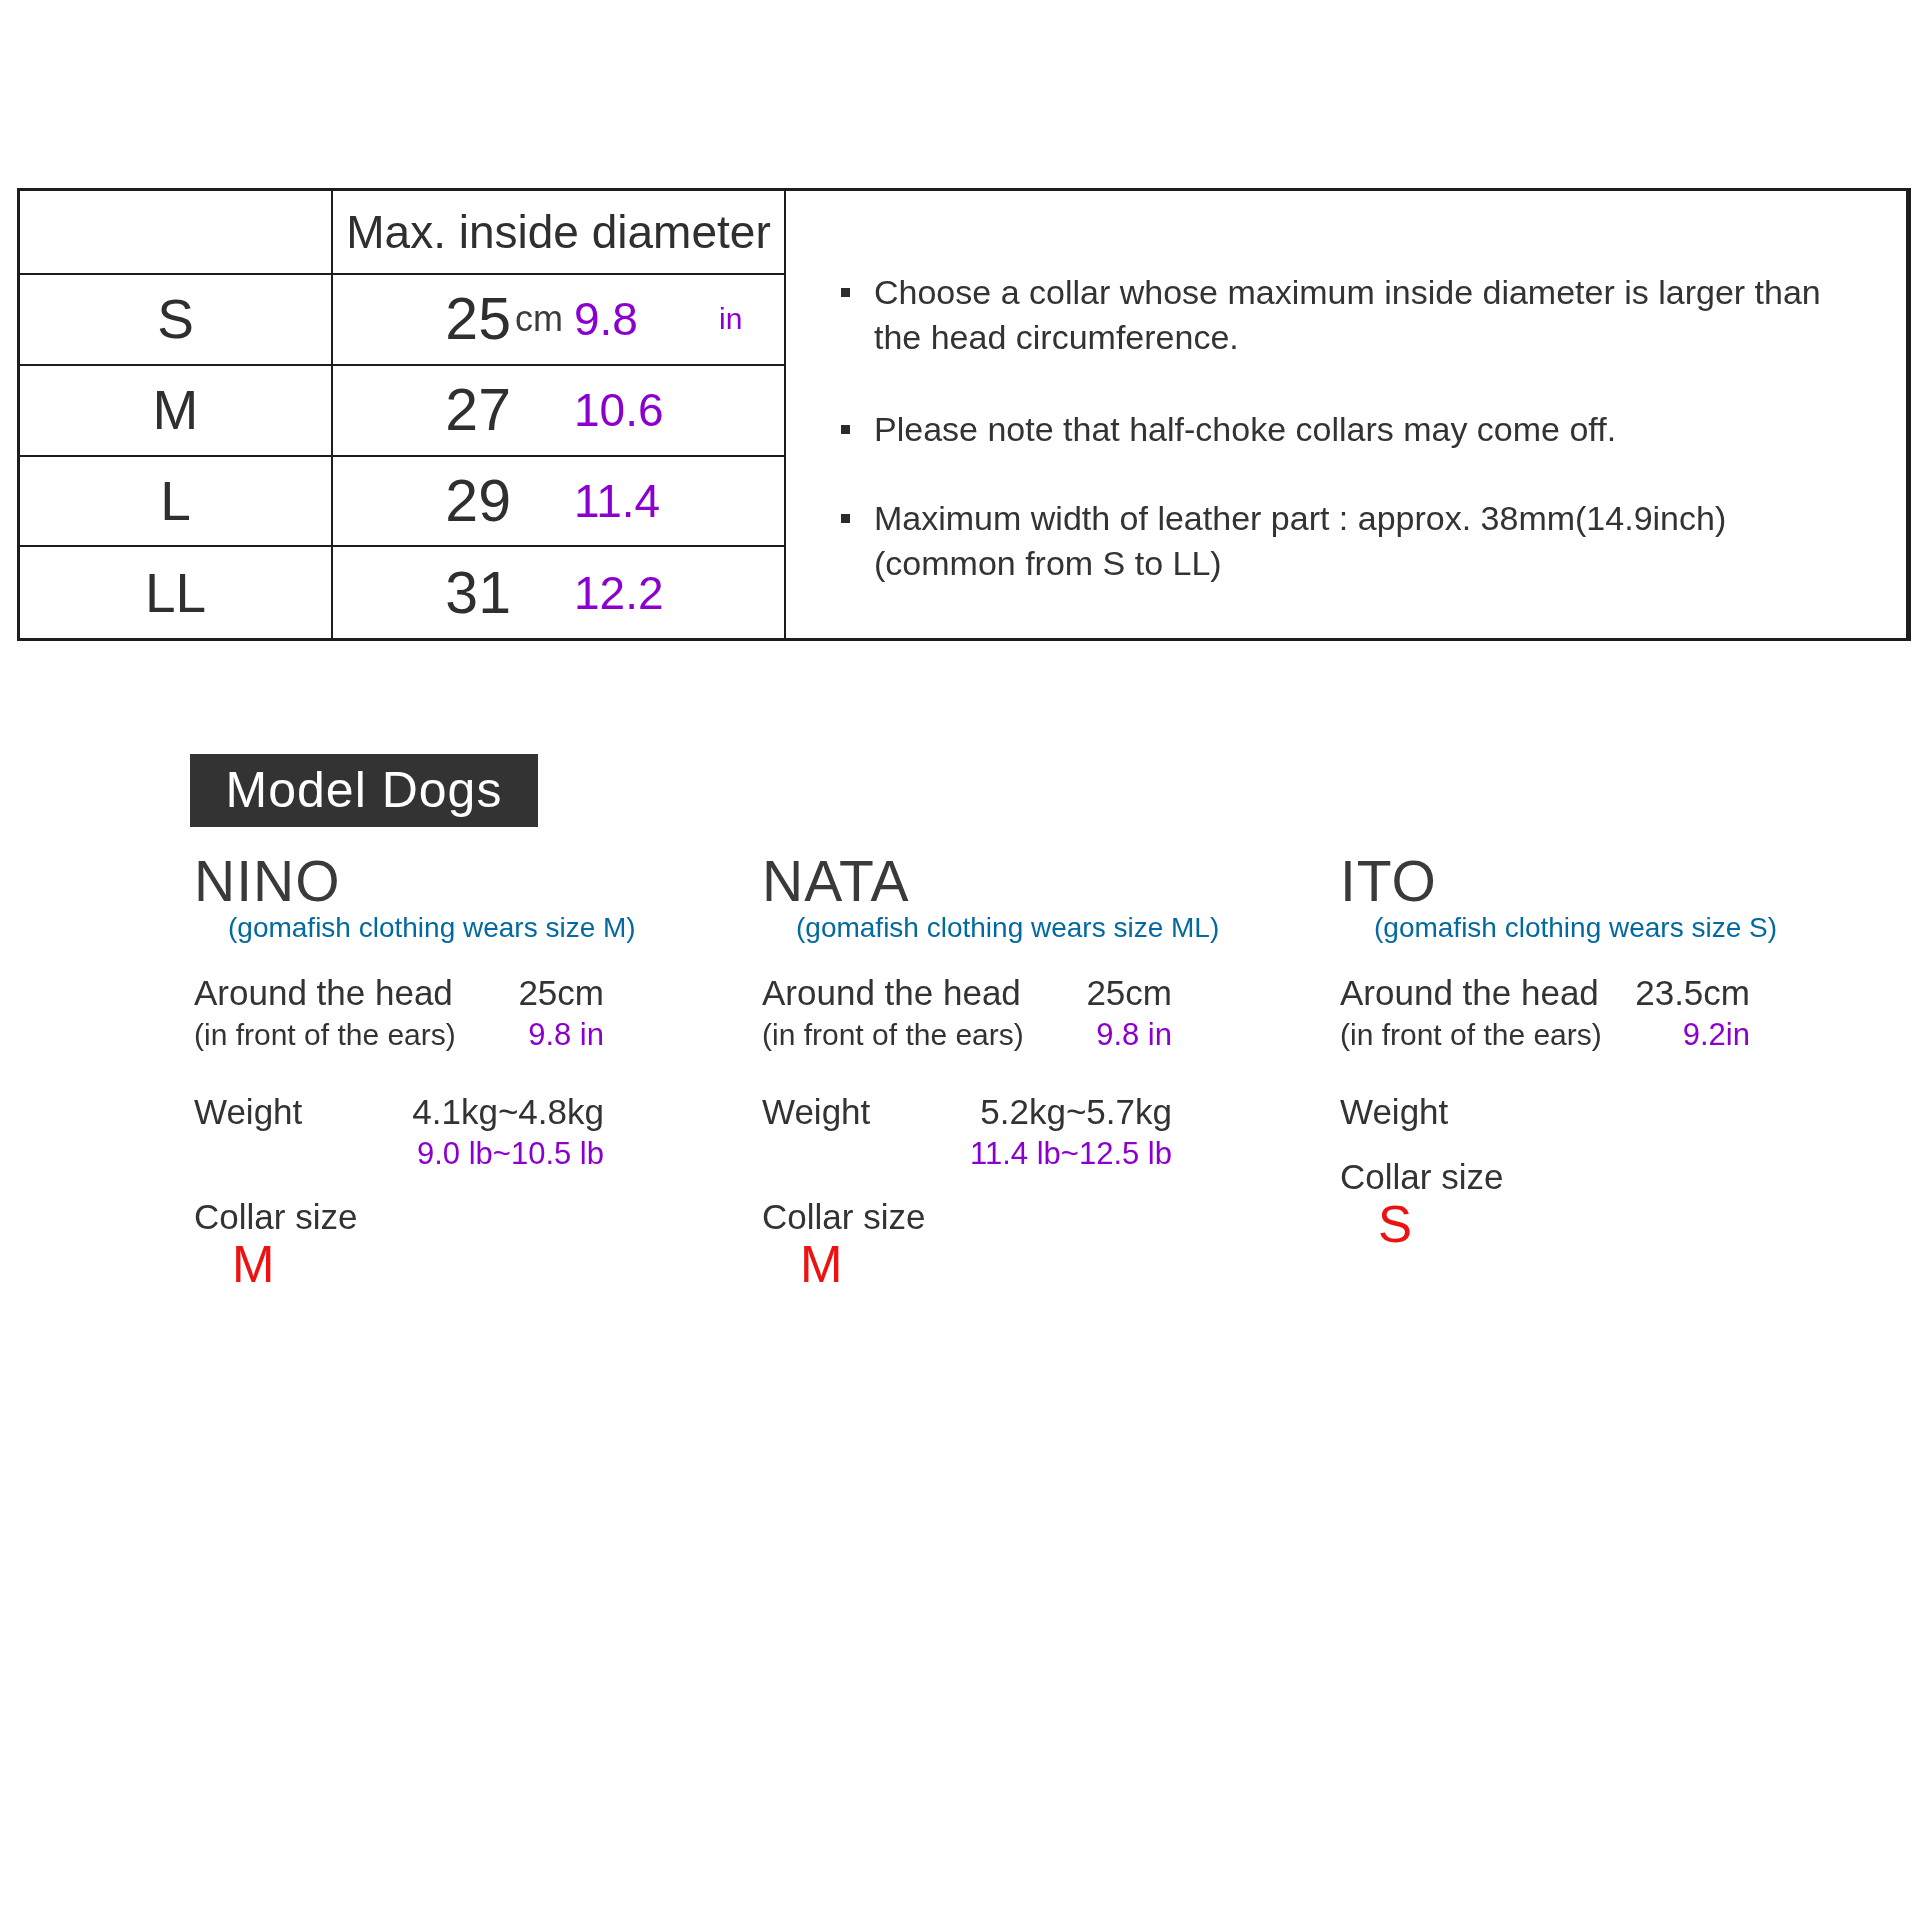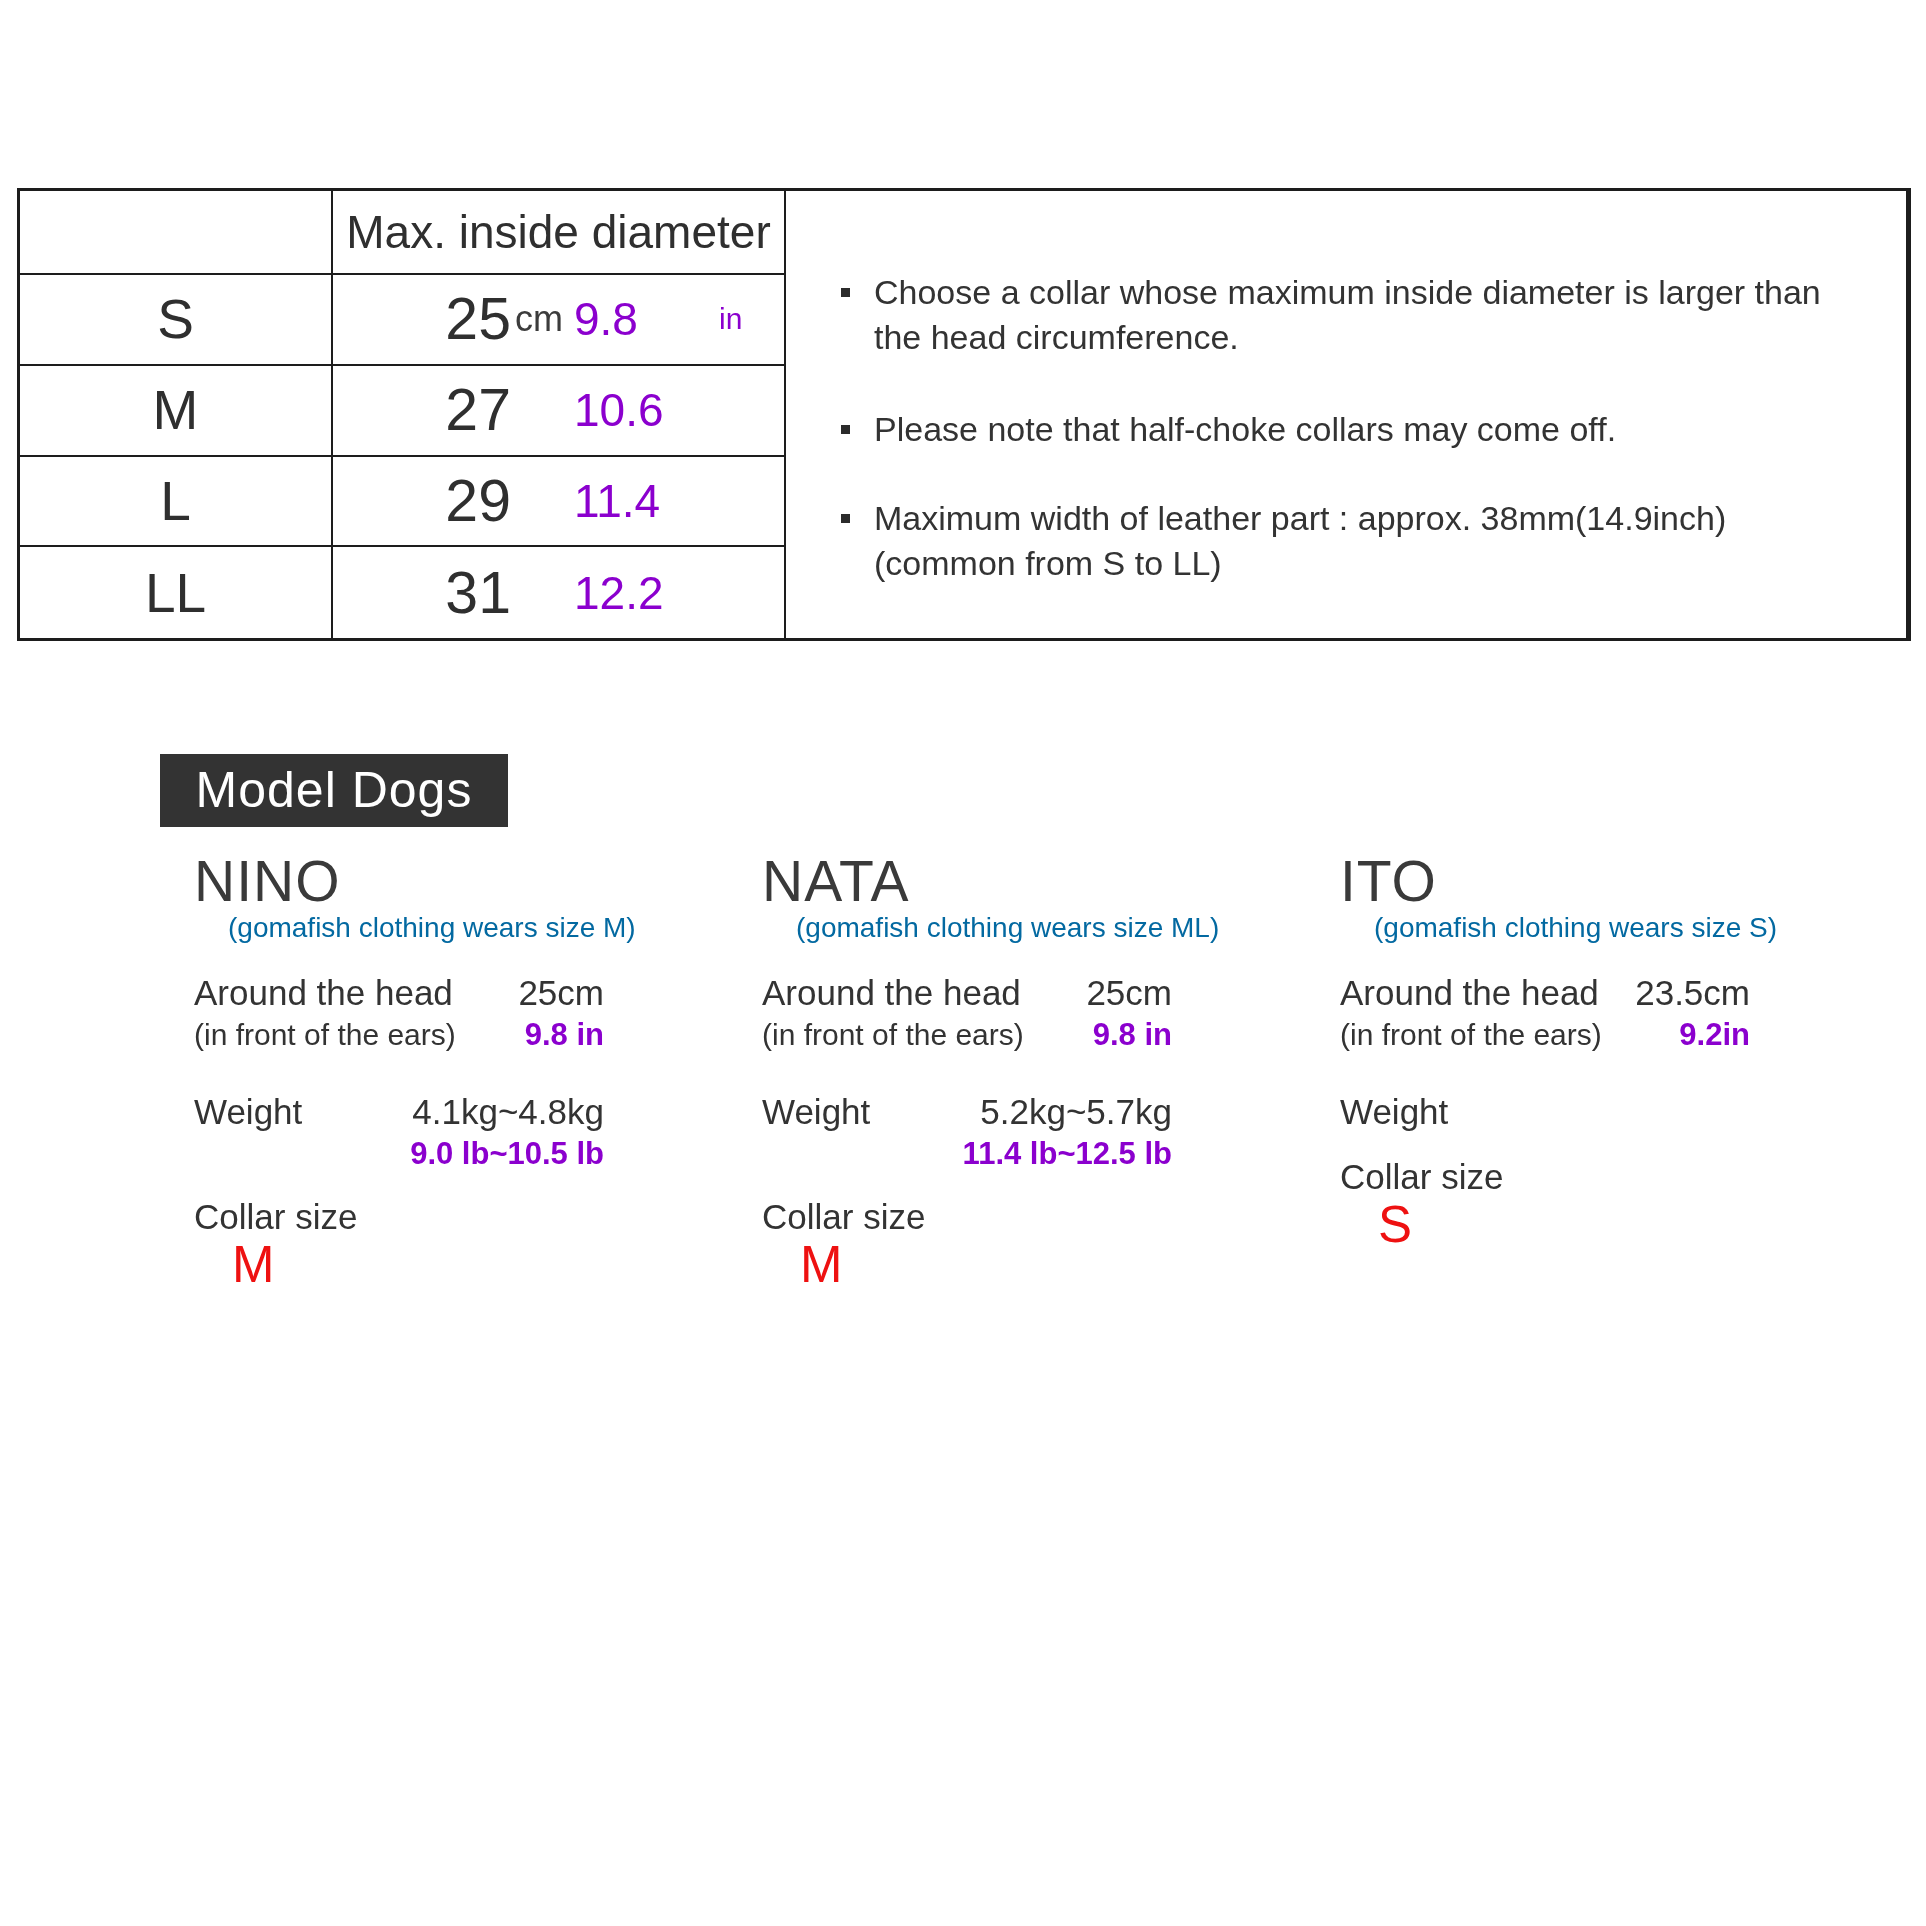--- a/index.html
+++ b/index.html
@@ -46,38 +46,38 @@
   }
   .note { position:absolute; display:flex; left:55px; }
   .note .bullet {
     width:9px; height:9px; background:#2b2b2b;
     margin-top:18px; margin-right:24px; flex:0 0 auto;
   }
   .note .line { font-size:34px; line-height:45px; white-space:nowrap; color:#333333; }
 
   
   .model-title {
-    position:absolute; left:160px; top:754px;
+    position:absolute; left:190px; top:754px;
     width:348px; height:73px;
     background:#333333; color:#ffffff;
     font-size:50px; line-height:73px; text-align:center;
     letter-spacing:1px;
   }
   .dog {
     position:absolute; top:856px; width:410px;
   }
   .dog-name { font-size:57px; line-height:51px; color:#3a3a3a; letter-spacing:1px; }
   .dog-sub { font-size:28px; line-height:30px; margin-top:6px; color:#0369a1; white-space:nowrap;margin-left:34px; }
   .dog-row { display:flex; justify-content:space-between; }
   .head-row { margin-top:28px; }
   .lbl { font-size:35px; line-height:44px; color:#333333; white-space:nowrap; }
   .sublbl { font-size:30px; line-height:40px; color:#333333; white-space:nowrap; }
   .vals { text-align:right; }
   .val-main { font-size:35px; line-height:44px; color:#333333; white-space:nowrap; }
-  .val-sub { font-size:31px; line-height:40px; white-space:nowrap;font-weight:bold; }
+  .val-sub { font-size:31px; line-height:40px; white-space:nowrap; }
   .weight-row { margin-top:35px; }
   .collar-row { margin-top:21px; display:flex; justify-content:flex-start; align-items:flex-start;flex-direction:column; }
   .collar-letter { font-size:51px; margin-left:38px; line-height:51px; }
 </style>
 </head>
 <body>
 
 <div class="canvas">
 
   <div class="size-table">

